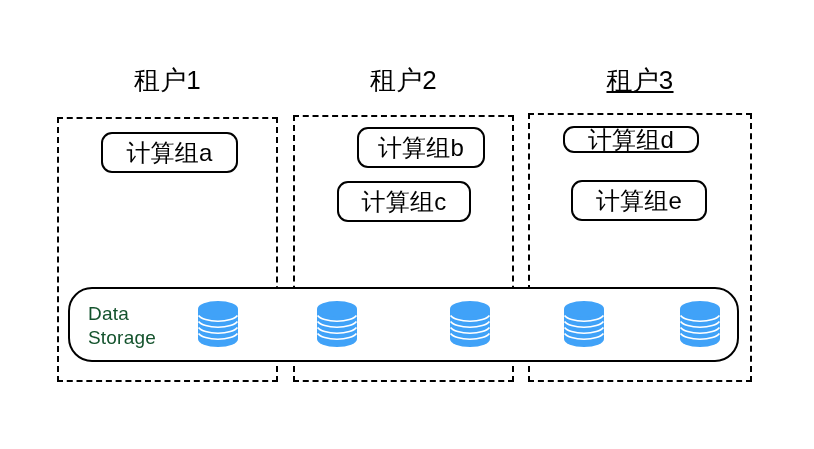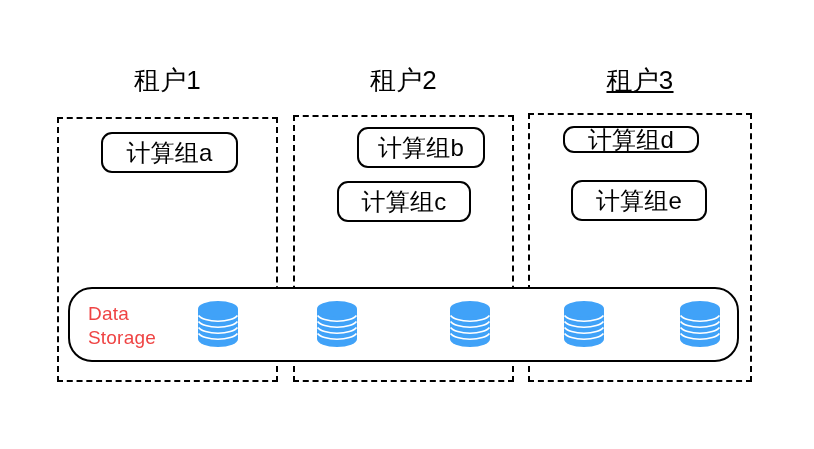--- a/index.html
+++ b/index.html
@@ -59,21 +59,21 @@
     position: absolute;
     box-sizing: border-box;
     border: 2px solid #000000;
     border-radius: 24px;
     background: #ffffff;
   }
   .storage-label {
     position: absolute;
     font-size: 19px;
     line-height: 24px;
-    color: #ef4444;
+    color: #14532d;
     white-space: pre;
     letter-spacing: 0.2px;
   }
 
   
   .db-icon {
     position: absolute;
     width: 44px;
     height: 46px;
   }

